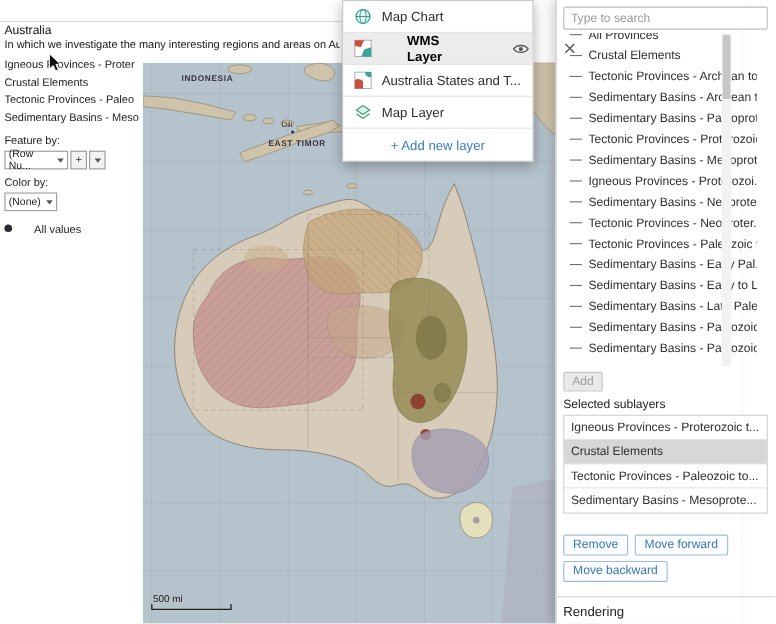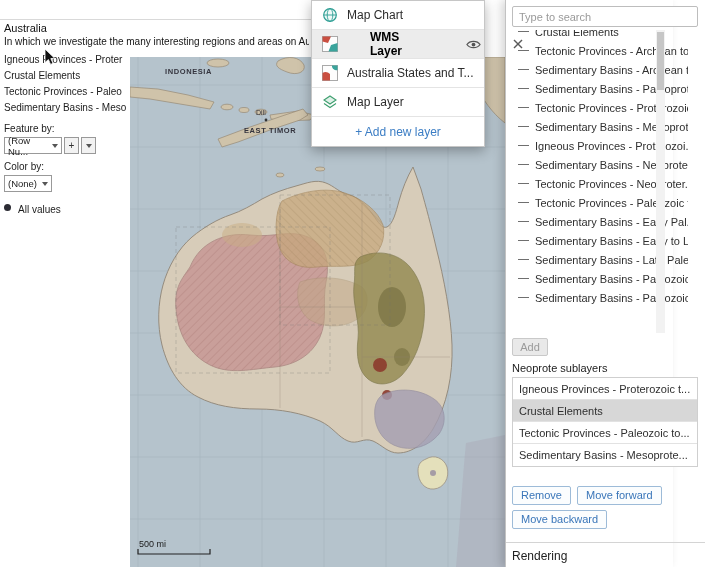--- a/index.html
+++ b/index.html
@@ -13,21 +13,21 @@
 
   .legend { position:absolute; left:4px; top:52px; width:126px; }
   .legend-item { font-size:10px; color:#1c1c1c; height:16px; line-height:16px; white-space:nowrap; overflow:hidden; cursor:default; }
   .ctl-label { font-size:10px; color:#222; margin-top:7px; }
   .ctl-row { display:flex; align-items:center; gap:2px; margin-top:3px; }
   .dd { height:17px; border:1px solid #999; background:#fff; font-size:9.5px; color:#222; display:flex; align-items:center; justify-content:space-between; padding:0 3px; gap:3px; }
   .dd-feature { width:58px; }
   .dd-color { width:48px; }
   .tri { width:0; height:0; border-left:3px solid transparent; border-right:3px solid transparent; border-top:4px solid #555; flex:none; }
   .sq-btn { width:15px; height:17px; border:1px solid #999; background:#f2f2f2; font-size:10px; color:#333; display:flex; align-items:center; justify-content:center; }
-  .allvals { display:flex; gap:7px; margin-top:12px; font-size:10px; color:#1c1c1c; }
+  .allvals { display:flex; gap:20px; margin-top:12px; font-size:10px; color:#1c1c1c; }
   .dot { width:7px; height:7px; border-radius:50%; background:#2b2b33; flex:none; }
 
   
   .map { position:absolute; left:130px; top:57px; width:375px; height:510px; }
   .mlbl { font-size:7px; fill:#2f2f38; font-family:"Liberation Sans",sans-serif; }
   .mlbl-b { font-size:7.5px; font-weight:bold; fill:#34343e; letter-spacing:0.6px; font-family:"Liberation Sans",sans-serif; }
   .mscale { font-size:9px; fill:#1a1a1a; font-family:"Liberation Sans",sans-serif; }
   .cursor { position:absolute; left:44px; top:49px; z-index:6; }
 
   
@@ -271,20 +271,24 @@
 
     <div class="p-add">+ Add new layer</div>
   </div>
 
   <div class="panel">
     <input class="search" type="text" placeholder="Type to search" style="">
 
     <div class="avail">
       <div class="avail-item">
           <span class="dash"></span>
+          <span>All Provinces</span>
+        </div>
+      <div class="avail-item">
+          <span class="dash"></span>
           <span>Crustal Elements</span>
         </div>
       <div class="avail-item">
           <span class="dash"></span>
           <span>Tectonic Provinces - Archean to...</span>
         </div>
       <div class="avail-item">
           <span class="dash"></span>
           <span>Sedimentary Basins - Archean t...</span>
         </div>
@@ -336,21 +340,21 @@
           <span class="dash"></span>
           <span>Sedimentary Basins - Paleozoic...</span>
         </div>
     </div>
     <div class="scrollbar">
       <div class="thumb"></div>
     </div>
 
     <button class="add-btn">Add</button>
 
-    <div class="sel-label">Neoprote sublayers</div>
+    <div class="sel-label">Selected sublayers</div>
     <div class="sel-box">
       <div class="sel-item">Igneous Provinces - Proterozoic t...</div>
       <div class="sel-item selected">Crustal Elements</div>
       <div class="sel-item">Tectonic Provinces - Paleozoic to...</div>
       <div class="sel-item">Sedimentary Basins - Mesoprote...</div>
     </div>
 
     <div class="btn-row1">
       <button class="btn-blue">Remove</button>
       <button class="btn-blue">Move forward</button>

